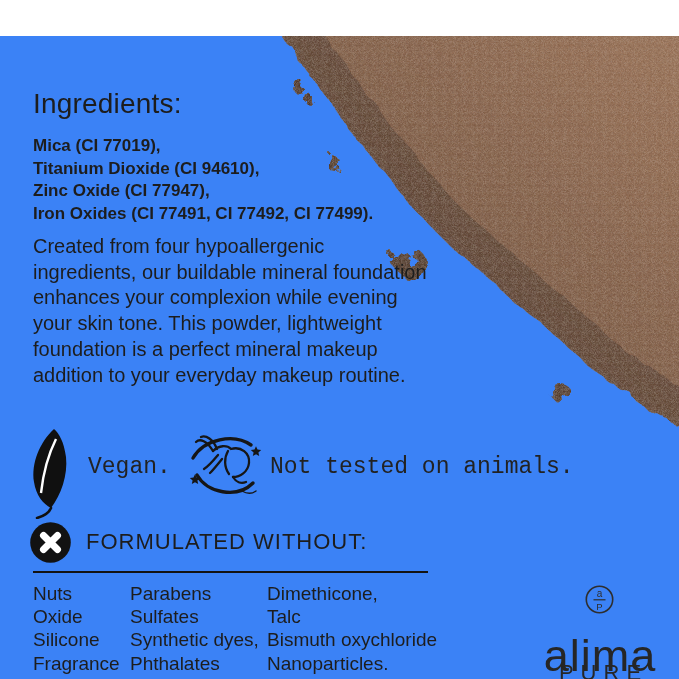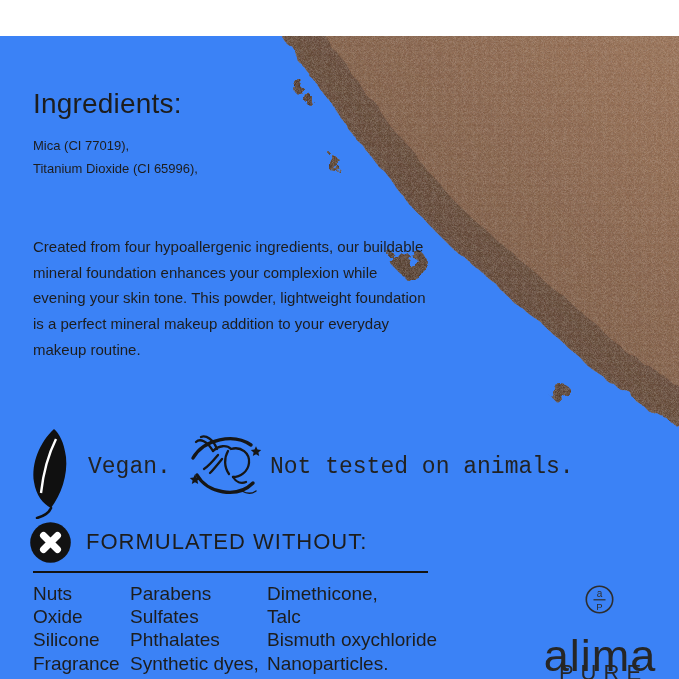--- a/index.html
+++ b/index.html
@@ -8,25 +8,25 @@
     overflow:hidden; font-family:"Liberation Sans", sans-serif; color:#1d1d1d;margin-top:36px;
   }
   svg{display:block;}
 
   
   #powder-svg{position:absolute; top:0; left:0; pointer-events:none;}
 
   
   .ingredients{position:absolute; left:33px; top:52px;}
   .ingredients-heading{font-size:28px; font-weight:400; margin:0 0 15px 0; letter-spacing:.2px;}
-  .ing-line{font-size:13px; line-height:22.5px; font-weight:400;}
+  .ing-line{font-size:17px; line-height:22.5px; font-weight:700;}
 
   
   .description{position:absolute; left:33px; top:198px; width:394px; margin:0;
-    font-size:15px; line-height:25.7px; font-weight:400;}
+    font-size:20px; line-height:25.7px; font-weight:400;}
 
   
   .claim-label{position:absolute; font-size:23px; font-weight:400; color:#222;font-family:Liberation Mono, monospace;}
   .vegan-label{left:88px; top:418px;}
   .cf-label{left:270px; top:418px;}
   .leaf-wrap{position:absolute; left:28px; top:391px;}
   .bunny-wrap{position:absolute; left:186px; top:398px;}
 
   
   .fw-icon-wrap{position:absolute; left:30px; top:486px;}
@@ -82,21 +82,23 @@
       <ellipse cx="412" cy="228" rx="16" ry="14" fill="#5a3f2e"></ellipse>
       <ellipse cx="336" cy="130" rx="8" ry="6" fill="#5a3f2e"></ellipse>
       <ellipse cx="560" cy="356" rx="11" ry="8" fill="#5a3f2e"></ellipse>
       <ellipse cx="300" cy="52" rx="7" ry="6" fill="#54392a"></ellipse>
     </g>
   </svg>
 
   <section class="ingredients">
     <h1 class="ingredients-heading">Ingredients:</h1>
     <div class="ing-line">Mica (CI 77019),</div>
-    <div class="ing-line">Titanium Dioxide (CI 65996),</div>
+    <div class="ing-line">Titanium Dioxide (CI 94610),</div>
+    <div class="ing-line">Zinc Oxide (CI 77947),</div>
+    <div class="ing-line">Iron Oxides (CI 77491, CI 77492, CI 77499).</div>
   </section>
 
   <p class="description">Created from four hypoallergenic ingredients, our buildable mineral foundation enhances your complexion while evening your skin tone. This powder, lightweight foundation is a perfect mineral makeup addition to your everyday makeup routine.</p>
 
   <span class="leaf-wrap">
     <svg width="50" height="92" viewBox="0 0 50 92">
       <path d="M26,2 C12,15 3,36 6,55 C8,68 15,77 23,81 C33,68 40,48 38,30 C36,15 31,6 26,2 Z" fill="#101010"></path>
       <path d="M13,66 C15,48 20,28 28,12" fill="none" stroke="#ffffff" stroke-width="2.4"></path>
       <path d="M23,81 C21,86 16,89 9,91" fill="none" stroke="#101010" stroke-width="2.6" stroke-linecap="round"></path>
     </svg>
@@ -137,22 +139,22 @@
   <div class="fw-columns">
     <div class="fw-col fw-col-1">
       <div class="fw-item">Nuts</div>
       <div class="fw-item">Oxide</div>
       <div class="fw-item">Silicone</div>
       <div class="fw-item">Fragrance</div>
     </div>
     <div class="fw-col fw-col-2">
       <div class="fw-item">Parabens</div>
       <div class="fw-item">Sulfates</div>
+      <div class="fw-item">Synthetic dyes,</div>
       <div class="fw-item">Phthalates</div>
-      <div class="fw-item">Synthetic dyes,</div>
     </div>
     <div class="fw-col fw-col-3">
       <div class="fw-item">Dimethicone,</div>
       <div class="fw-item">Talc</div>
       <div class="fw-item">Bismuth oxychloride</div>
       <div class="fw-item">Nanoparticles.</div>
     </div>
   </div>
 
   <span class="monogram-wrap">

